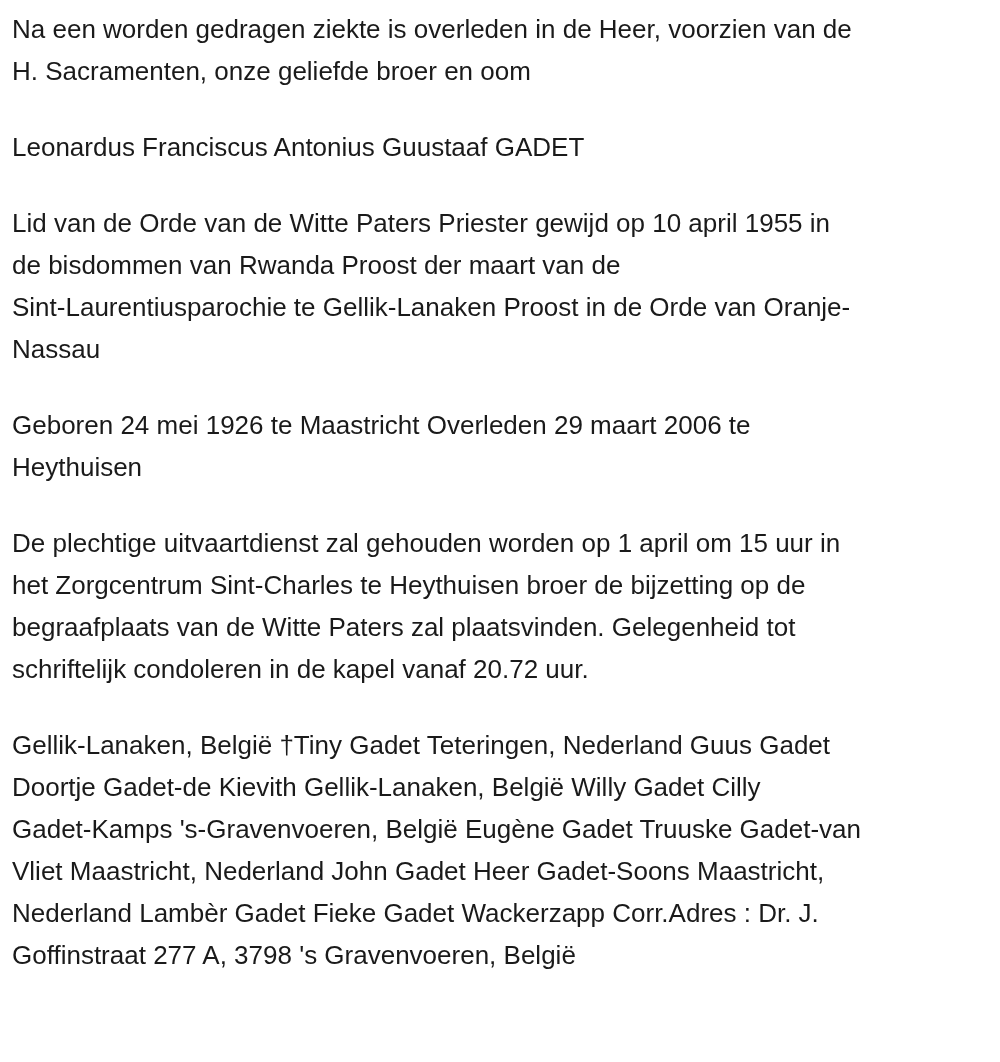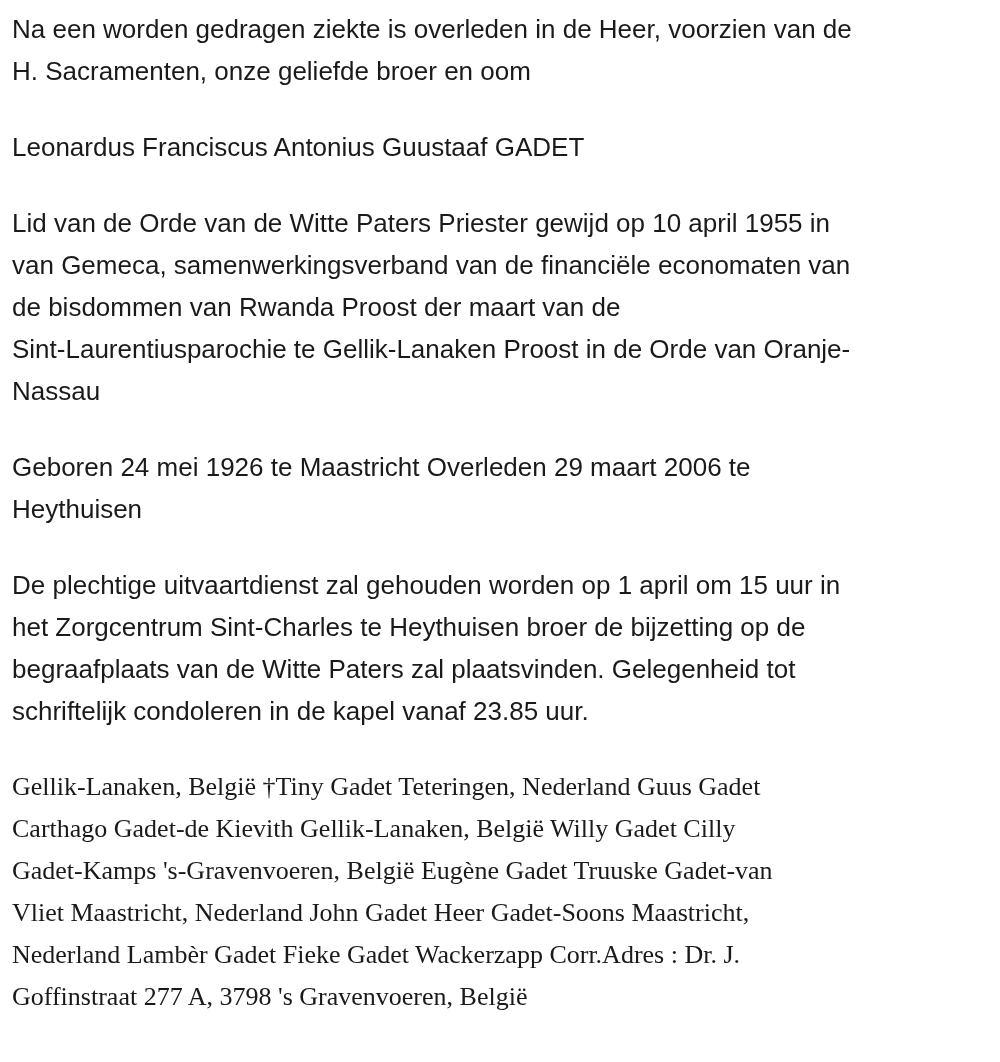--- a/index.html
+++ b/index.html
@@ -16,21 +16,20 @@
     font-size: 26px;
   }
   .content {
     padding: 8px 12px;
   }
   .para {
     margin: 0 0 34px 0;
   }
   .para:last-child {
     margin-bottom: 0;
-    font-family: Liberation Serif, serif;
   }
   .line {
     line-height: 42px;
     white-space: pre;
   }
   .bold .line {
     font-weight: normal;
   }
 </style>
 </head>
@@ -40,37 +39,36 @@
   <div>
       <div class="para">
         <div class="line">Na een worden gedragen ziekte is overleden in de Heer, voorzien van de</div>
         <div class="line">H. Sacramenten, onze geliefde broer en oom</div>
       </div>
       <div class="para bold">
         <div class="line">Leonardus Franciscus Antonius Guustaaf GADET</div>
       </div>
       <div class="para">
         <div class="line">Lid van de Orde van de Witte Paters Priester gewijd op 10 april 1955 in</div>
-        <div class="line">van Gemeca, samenwerkingsverband van de financiële economaten van</div>
         <div class="line">de bisdommen van Rwanda Proost der maart van de</div>
         <div class="line">Sint-Laurentiusparochie te Gellik-Lanaken Proost in de Orde van Oranje-</div>
         <div class="line">Nassau</div>
       </div>
       <div class="para">
         <div class="line">Geboren 24 mei 1926 te Maastricht Overleden 29 maart 2006 te</div>
         <div class="line">Heythuisen</div>
       </div>
       <div class="para">
         <div class="line">De plechtige uitvaartdienst zal gehouden worden op 1 april om 15 uur in</div>
         <div class="line">het Zorgcentrum Sint-Charles te Heythuisen broer de bijzetting op de</div>
         <div class="line">begraafplaats van de Witte Paters zal plaatsvinden. Gelegenheid tot</div>
-        <div class="line">schriftelijk condoleren in de kapel vanaf 23.85 uur.</div>
+        <div class="line">schriftelijk condoleren in de kapel vanaf 20.72 uur.</div>
       </div>
       <div class="para">
         <div class="line">Gellik-Lanaken, België †Tiny Gadet Teteringen, Nederland Guus Gadet</div>
-        <div class="line">Carthago Gadet-de Kievith Gellik-Lanaken, België Willy Gadet Cilly</div>
+        <div class="line">Doortje Gadet-de Kievith Gellik-Lanaken, België Willy Gadet Cilly</div>
         <div class="line">Gadet-Kamps 's-Gravenvoeren, België Eugène Gadet Truuske Gadet-van</div>
         <div class="line">Vliet Maastricht, Nederland John Gadet Heer Gadet-Soons Maastricht,</div>
         <div class="line">Nederland Lambèr Gadet Fieke Gadet Wackerzapp Corr.Adres : Dr. J.</div>
         <div class="line">Goffinstraat 277 A, 3798 's Gravenvoeren, België</div>
       </div>
     </div>
 </main>
 
 </body></html>

